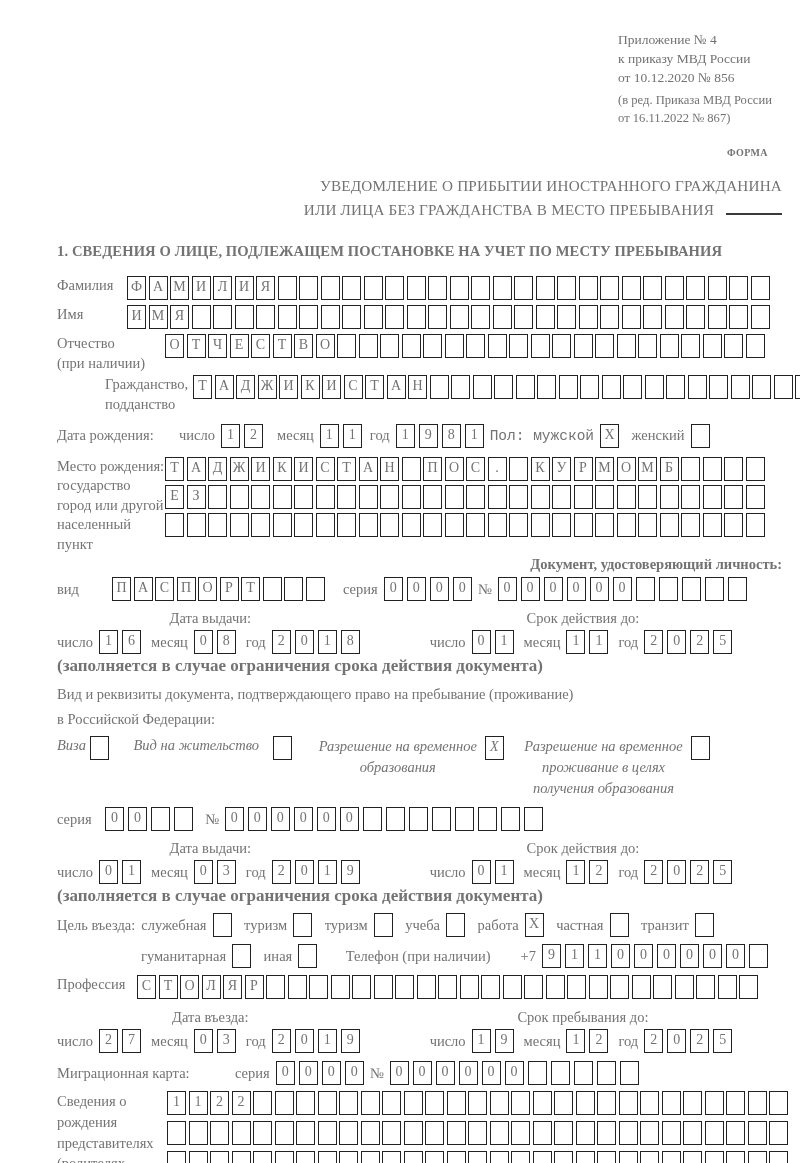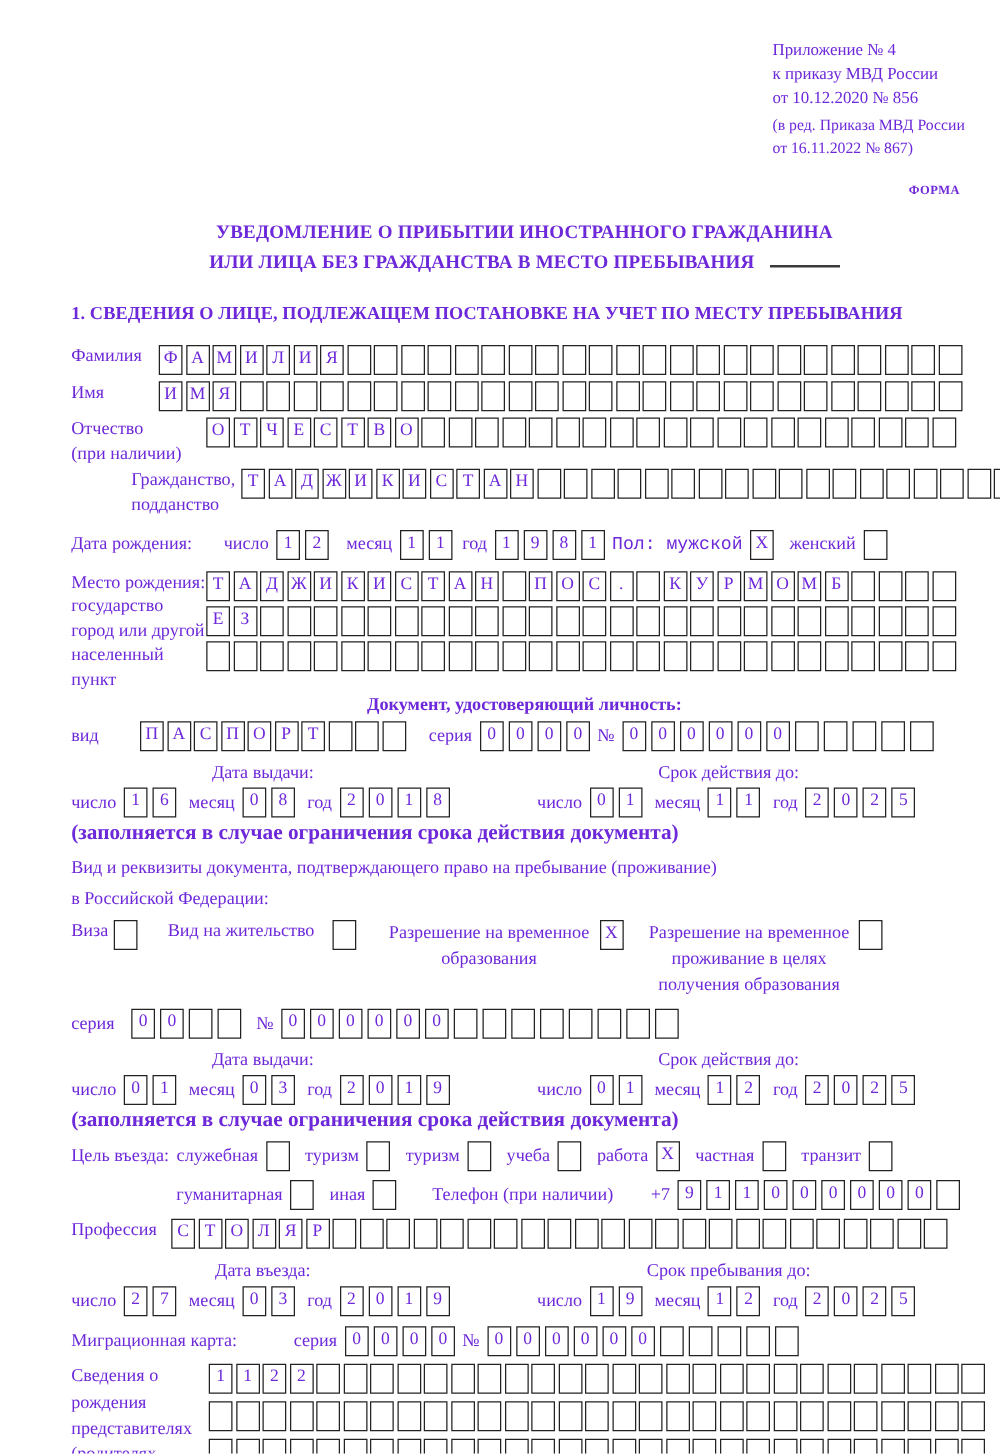--- a/index.html
+++ b/index.html
@@ -1,27 +1,27 @@
 <!DOCTYPE html>
 <html><head>
 <meta charset="utf-8">
 <style>
   html,body{margin:0;padding:0;background:#ffffff;}
   .page{
     width:800px;height:1163px;background:#ffffff;overflow:hidden;
-    font-family:"Liberation Serif","DejaVu Serif",serif;color:#6d28d9;
+    font-family:"Liberation Serif","DejaVu Serif",serif;color:#737373;
     position:relative;box-sizing:border-box;padding:30px 18px 10px 57px;
   }
   
   .hdr{margin-left:561px;font-size:13.5px;line-height:1.42;white-space:nowrap;}
   .hdr .small{font-size:12.6px;line-height:1.38;}
   .hdr .gap{margin-top:5px;}
   .forma{ text-align:right;padding-right:14px;font-weight:bold;font-size:10px;margin-top:20px;letter-spacing:.4px;}
   
-  .title{text-align:center;font-weight:bold;font-size:15.2px;margin-top:16px;line-height:1.55;letter-spacing:.2px;}
+  .title{text-align:right;font-weight:normal;font-size:15.2px;margin-top:16px;line-height:1.55;letter-spacing:.2px;}
   .blank{display:inline-block;width:56px;border-bottom:2px solid #3a3a3a;height:13px;margin-left:12px;}
   .sec{font-weight:bold;font-size:14.6px;margin-top:22px;letter-spacing:.1px;}
   
   .frow{display:flex;align-items:flex-start;margin-top:5px;}
   .flabel{font-size:14.5px;line-height:1.35;flex-shrink:0;}
   .flabel .l2{display:block;}
   .boxrow{display:flex;flex-shrink:0;}
   .bx{
     width:19px;height:24px;border:1.7px solid #222;margin-right:2.5px;
     box-sizing:border-box;font-size:14px;line-height:20px;text-align:center;
@@ -36,21 +36,21 @@
   .dcol{}
   .dtitle{text-align:center;font-size:14.5px;margin-bottom:3px;}
   .dfields{display:flex;align-items:center;}
   .dfields .w{font-size:14.5px;margin:0 6px;white-space:nowrap;}
   .dfields .w.first{margin-left:0;}
   .note{font-size:17px;text-align:left;margin-top:2px;font-weight:bold;}
   .plain{font-size:14.5px;margin-top:8px;line-height:1.45;}
   
   .optlbl{font-size:14.5px;text-align:center;line-height:1.45;}
   .optbox{margin-left:8px;}
-  .pair{display:flex;align-items:flex-start;}
+  .pair{display:flex;align-items:flex-start;font-style:italic;}
   
   .reps{display:flex;margin-top:6px;}
   .replabel{width:110px;flex-shrink:0;font-size:14.5px;line-height:1.42;}
 </style>
 </head>
 <body>
 
 <div class="page">
 
   <div class="hdr">
@@ -340,21 +340,21 @@
           <span class="bx"></span>
           <span class="bx"></span>
           <span class="bx"></span>
           <span class="bx"></span>
           <span class="bx"></span>
           <span class="bx"></span>
         </div>
     </div>
   </div>
 
-  <div style="text-align:center;font-weight:bold;font-size:14.5px;margin-top:2px;">Документ, удостоверяющий личность:</div>
+  <div style="text-align:right;font-weight:bold;font-size:14.5px;margin-top:2px;">Документ, удостоверяющий личность:</div>
 
   <div class="frow inline" style="margin-top:4px;">
     <div class="flabel" style="width:55px;">вид</div>
     <span class="boxrow">
         <span class="bx">П</span>
         <span class="bx">А</span>
         <span class="bx">С</span>
         <span class="bx">П</span>
         <span class="bx">О</span>
         <span class="bx">Р</span>

